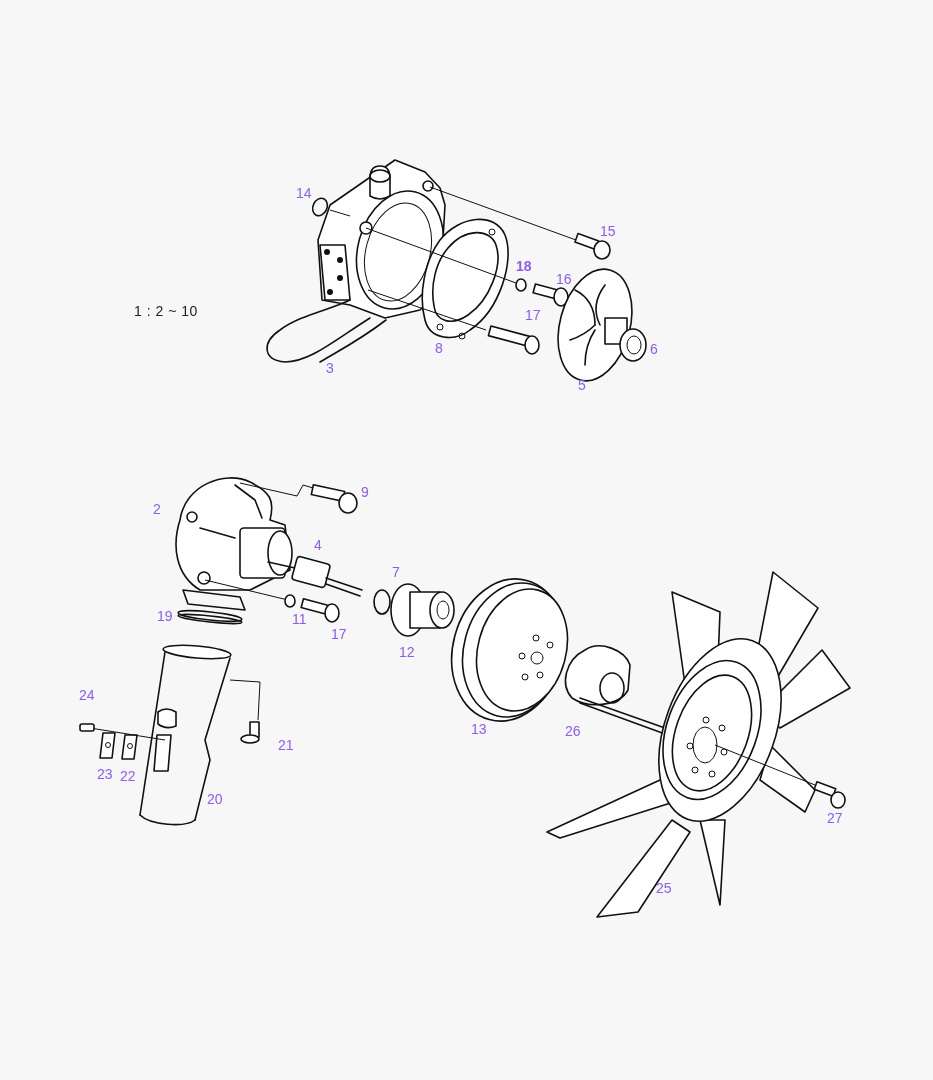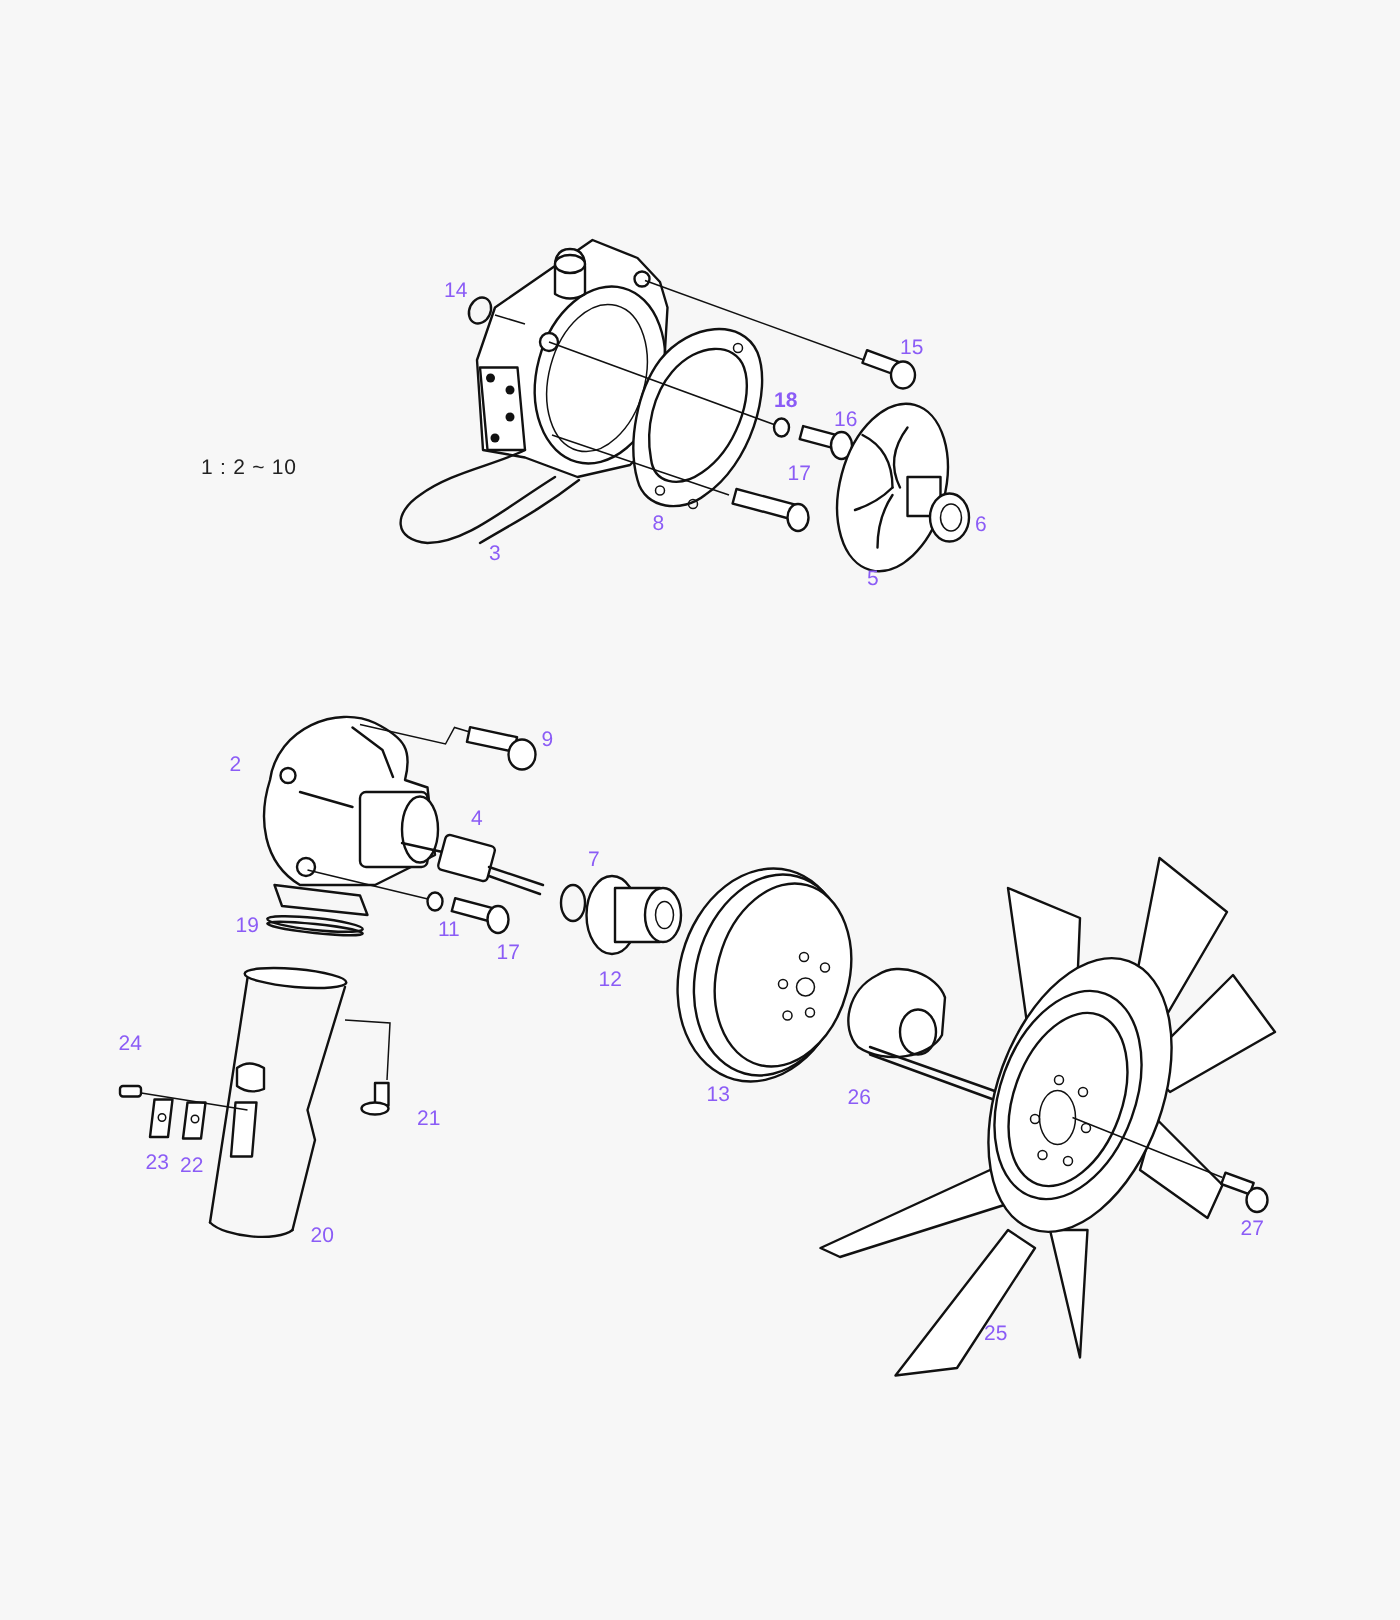--- a/index.html
+++ b/index.html
@@ -209,16 +209,16 @@
     <span class="lbl" style="left: 157px; top: 609px;">19</span>
     <span class="lbl" style="left: 292px; top: 612px;">11</span>
     <span class="lbl" style="left: 331px; top: 627px;">17</span>
     <span class="lbl" style="left: 399px; top: 645px; text-align: right;">12</span>
     <span class="lbl" style="left: 79px; top: 688px;">24</span>
     <span class="lbl" style="left: 471px; top: 722px;">13</span>
     <span class="lbl" style="left: 565px; top: 724px;">26</span>
     <span class="lbl" style="left: 278px; top: 738px;">21</span>
     <span class="lbl" style="left: 97px; top: 767px;">23</span>
     <span class="lbl" style="left: 120px; top: 769px;">22</span>
-    <span class="lbl" style="left: 207px; top: 792px; margin-top: 24px;">20</span>
+    <span class="lbl" style="left: 207px; top: 792px;">20</span>
     <span class="lbl" style="left: 827px; top: 811px;">27</span>
     <span class="lbl" style="left: 656px; top: 881px;">25</span>
   </div>
 
 </body></html>

